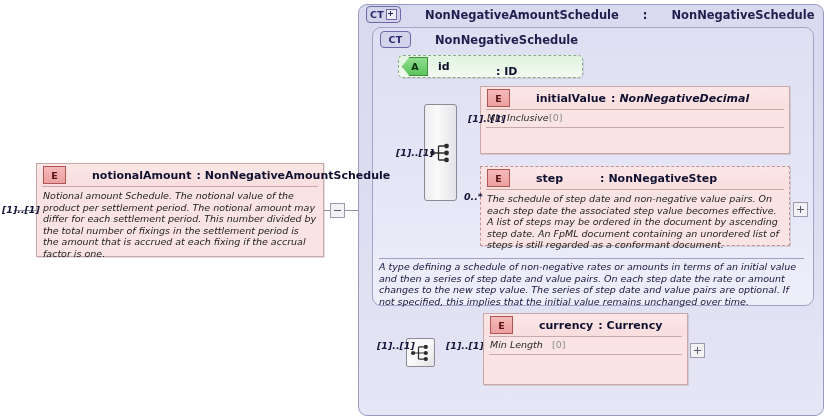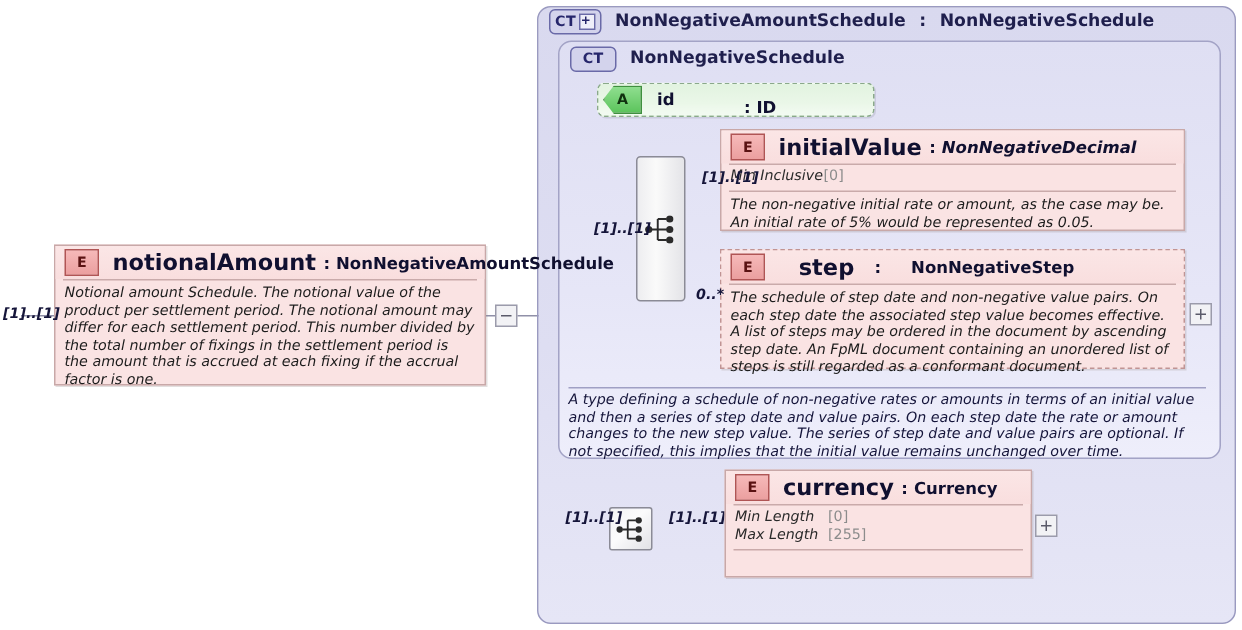--- a/index.html
+++ b/index.html
@@ -37,21 +37,21 @@
     display:inline-block;width:9px;height:9px;margin-left:2px;
     border:1px solid #6a6aa8;background:#eeeef9;position:relative;
   }
   .pill .plusbox:before,.pill .plusbox:after{
     content:"";position:absolute;background:#26266b;
   }
   .pill .plusbox:before{left:1px;top:3px;width:5px;height:1px;}
   .pill .plusbox:after{left:3px;top:1px;width:1px;height:5px;}
 
   .ct-title{
-    position:absolute;display:flex;align-items:flex-start;gap:9px;
+    position:absolute;display:flex;align-items:center;gap:24px;
     font-size:11.5px;font-weight:bold;color:#1f1f4d;white-space:nowrap;
   }
   .ct-outer-title{left:366px;top:6px;}
   .ct-inner-title{left:380px;top:31px;}
 
   
   .attr-box{
     left:398px;top:55px;width:185px;height:23px;
     border:1px dashed #8aa98a;border-radius:5px;
     background:linear-gradient(180deg,#e2f3e0 0%,#eaf7e8 60%,#f3fbf2 100%);
@@ -80,21 +80,21 @@
     display:flex;align-items:center;height:22px;padding-left:6px;
     background:linear-gradient(180deg,#fbe6e6 0%,#f9dede 100%);
   }
   .e-marker{
     width:21px;height:16px;flex:none;
     border:1px solid #b05555;
     background:linear-gradient(180deg,#f6b9b9 0%,#eb9f9f 100%);
     display:flex;align-items:center;justify-content:center;
     font-size:9.5px;font-weight:bold;color:#5a1212;
   }
-  .e-name{margin-left:9px;font-size:15px;font-weight:bold;color:#101030;white-space:nowrap;}
+  .e-name{margin-left:26px;font-size:11px;font-weight:bold;color:#101030;white-space:nowrap;}
   .e-type{font-size:11px;font-weight:bold;color:#101030;white-space:nowrap;}
   .e-sep{height:1px;background:#c9aaaa;margin:0 5px;}
   .facets{padding:2px 6px 3px 6px;font-size:9.5px;line-height:12px;}
   .facet-row{display:flex;}
   .facet-name{font-style:italic;color:#2a2a2a;width:62px;}
   .facet-val{color:#8c8c8c;}
   .e-doc{
     padding:3px 6px 4px 6px;font-size:9.5px;line-height:11.5px;
     font-style:italic;color:#1c1c1c;
   }
@@ -225,30 +225,29 @@
       <span class="e-type" style="margin-left:4px;font-style:italic;">NonNegativeDecimal</span>
     </div>
     <div class="e-sep"></div>
     <div class="facets">
       <div class="facet-row">
         <span class="facet-name">Min Inclusive</span>
         <span class="facet-val">[0]</span>
       </div>
     </div>
     <div class="e-sep"></div>
-    <div class="e-doc">The non-negative initial rate or amount, as the case may be. An initial rate of 5% would be represented as 0.05.</div>
   </div>
   <div class="card" style="left:468px;top:113px;">[1]..[1]</div>
 
   <div class="abs elem-box dashed" style="left:480px;top:166px;width:310px;height:80px;">
     <div class="elem-head">
       <span class="e-marker">E</span>
-      <span class="e-name" style="width:64px;text-align:center;">step</span>
+      <span class="e-name" style="width:64px;">step</span>
       <span class="e-type">:</span>
-      <span class="e-type" style="margin-left:20px;text-align:center;">NonNegativeStep</span>
+      <span class="e-type" style="margin-left:4px;text-align:center;">NonNegativeStep</span>
     </div>
     <div class="e-sep"></div>
     <div class="e-doc">The schedule of step date and non-negative value pairs. On each step date the associated step value becomes effective. A list of steps may be ordered in the document by ascending step date. An FpML document containing an unordered list of steps is still regarded as a conformant document.</div>
   </div>
   <div class="card" style="left:464px;top:191px;">0..*</div>
   <div class="toggle plus abs" style="left:793px;top:202px;"></div>
 
   <div class="annot" style="left:379px;top:258px;width:425px;">A type defining a schedule of non-negative rates or amounts in terms of an initial value and then a series of step date and value pairs. On each step date the rate or amount changes to the new step value. The series of step date and value pairs are optional. If not specified, this implies that the initial value remains unchanged over time.</div>
 
   <div class="abs seq-small">
@@ -273,23 +272,19 @@
       <span class="e-name" style="width:auto;">currency</span>
       <span class="e-type" style="margin-left:5px;">:</span>
       <span class="e-type" style="margin-left:4px;">Currency</span>
     </div>
     <div class="e-sep"></div>
     <div class="facets">
       <div class="facet-row">
         <span class="facet-name">Min Length</span>
         <span class="facet-val">[0]</span>
       </div>
-      <div class="facet-row">
-        <span class="facet-name">Max Length</span>
-        <span class="facet-val">[255]</span>
-      </div>
     </div>
     <div class="e-sep"></div>
   </div>
   <div class="toggle plus abs" style="left:690px;top:343px;"></div>
 
 
 </div>
 
 </body></html>

